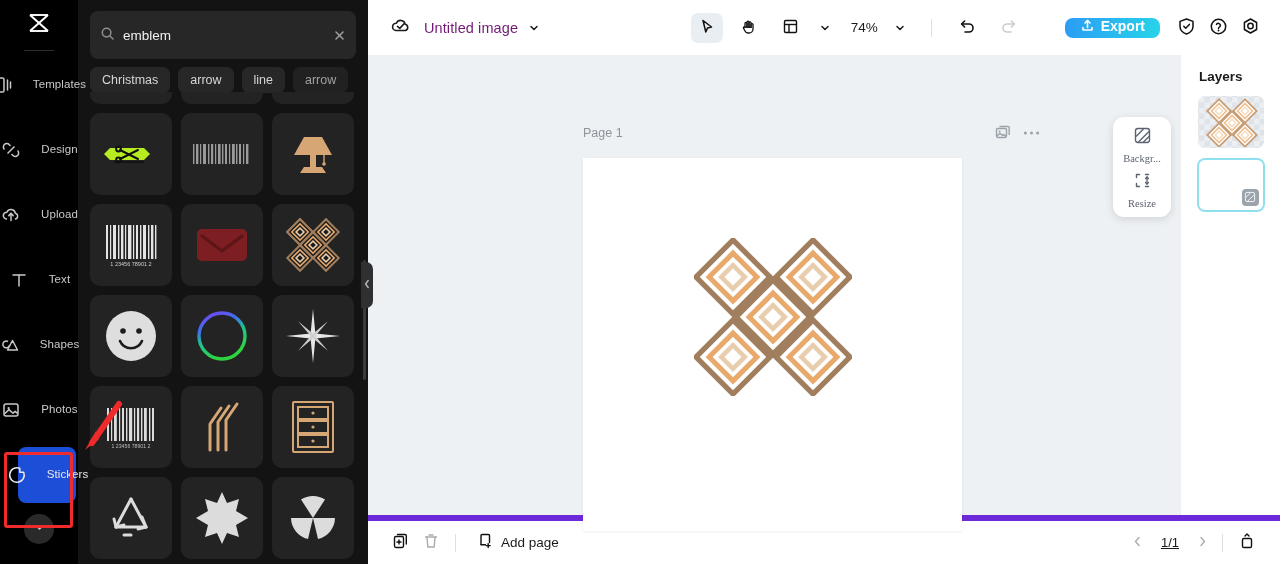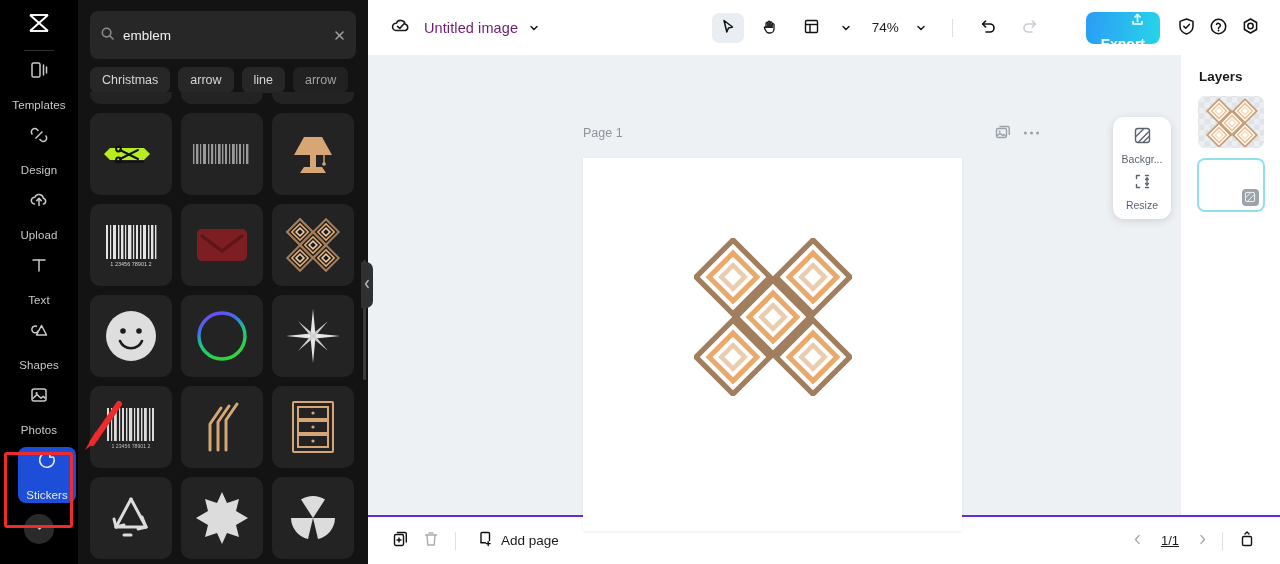--- a/index.html
+++ b/index.html
@@ -14,21 +14,21 @@
   
   .rail {
     width: 78px; height: 564px; background: #000000;
     display: flex; flex-direction: column; align-items: center;
     flex: 0 0 78px; position: relative; z-index: 5;
   }
   .rail-logo { width: 78px; height: 46px; display: flex; align-items: center; justify-content: center; }
   .rail-sep { width: 30px; height: 1px; background: #2e2e2e; margin: 4px 0 6px; }
   .rail-item {
     width: 58px; height: 56px; border-radius: 8px;
-    display: flex; flex-direction: column; align-items: center; justify-content: center;
+    display: flex; flex-direction: row; align-items: center; justify-content: center;
     gap: 19px; margin-bottom: 9px; cursor: pointer;
   }
   .rail-item .ic { width: 22px; height: 22px; display:block; }
   .rail-item .lb {
     font-size: 11.5px; color: #c9c9cc; letter-spacing: .1px; line-height: 1;
   }
   .rail-item.active { background: #1d4ed8; margin-left: 16px; }
   .rail-item.active .lb { color: #e9e9ec; }
   .rail-more {
     width: 30px; height: 30px; border-radius: 50%; background: #2a2a2a;
@@ -97,25 +97,24 @@
   .doc-title { font-size: 14.5px; color: #701a75; margin-left: 13px; letter-spacing: .1px; }
   .tb-group { display: flex; align-items: center; gap: 10px; }
   .tb-btn {
     width: 32px; height: 30px; border-radius: 7px; display: flex;
     align-items: center; justify-content: center; cursor: pointer; border: 0; background: transparent;
   }
   .tb-btn.sel { background: #e9eef3; }
   .tb-zoom { font-size: 13.5px; color: #1b1b1b; padding: 0 4px 0 8px; cursor: pointer; }
   .vdiv { width: 1px; height: 18px; background: #dcdfe3; margin: 0 9px; }
   .export-btn {
-    height: 32px; border-radius: 8px; border: 0; cursor: pointer; color: #fff;
-    font-size: 14px; font-weight: bold; padding: 0 15px; display: flex; align-items: flex-end; gap: 6px;
+    height: 20px; border-radius: 8px; border: 0; cursor: pointer; color: #fff;
+    font-size: 14px; font-weight: bold; padding: 0 15px; display: flex; align-items: flex-start; gap: 6px;
     background: linear-gradient(100deg, #2b9cf5 0%, #27d4e8 100%);
     font-family: "Liberation Sans", sans-serif;
-    flex-direction: column;
   }
 
   
   .workspace { flex: 1; display: flex; min-height: 0; }
   .canvas-area { flex: 1; background: #eef1f4; position: relative; min-width: 0; }
   .page-label {
     position: absolute; left: 215px; top: 71px; font-size: 12.5px; color: #8d949c;
   }
   .page-tools { position: absolute; right: 140px; top: 69px; display: flex; gap: 12px; align-items: center; }
   .page-tool { cursor: pointer; display: flex; }
@@ -123,21 +122,21 @@
     position: absolute; left: 215px; top: 103px; width: 379px; height: 373px;
     background: #fff; box-shadow: 0 1px 3px rgba(0,0,0,.07);
   }
   .emblem { position: absolute; left: 111px; top: 80px; width: 158px; height: 158px; }
 
   .float-panel {
     position: absolute; right: 9px; top: 62px; width: 58px;
     background: #fff; border-radius: 11px; box-shadow: 0 2px 9px rgba(0,0,0,.13);
     padding: 9px 0 8px; display: flex; flex-direction: column; align-items: center; gap: 7px; z-index: 10;
   }
-  .fp-item { display: flex; flex-direction: column; align-items: center; gap: 4px; cursor: pointer; width: 100%; }
+  .fp-item { display: flex; flex-direction: column; align-items: center; gap: 4px; cursor: pointer; width: 100%; font-family: Liberation Serif, serif; }
   .fp-item .lb { font-size: 10.5px; color: #5c6370; }
 
   
   .layers {
     width: 100px; flex: 0 0 100px; background: #fff; border-left: 1px solid #eceef1;
     padding: 14px 0 0 0; display: flex; flex-direction: column; align-items: center;
   }
   .layers-title { font-size: 13.5px; font-weight: bold; color: #1b1b1b; align-self: flex-start; margin-left: 18px; margin-bottom: 12px; }
   .layer-thumb {
     width: 66px; height: 52px; border-radius: 7px; margin-bottom: 11px;
@@ -151,21 +150,21 @@
     background-size: 11px 11px; background-position: 0 0, 5.5px 5.5px;
   }
   .layer-thumb.sel { border-color: #8fe0ee; box-shadow: 0 0 0 1px #8fe0ee; background: #fff; }
   .layer-badge {
     position: absolute; right: 4px; bottom: 4px; width: 17px; height: 17px; border-radius: 4px;
     background: #9ba3ab; display: flex; align-items: center; justify-content: center;
   }
 
   
   .bottombar {
-    height: 49px; flex: 0 0 49px; background: #fff; border-top: 2px solid #6d28d9;
+    height: 49px; flex: 0 0 49px; background: #fff; border-top: 6px solid #6d28d9;
     display: flex; align-items: center; padding: 0 18px; gap: 0;
   }
   .bb-btn { width: 30px; height: 30px; display: flex; align-items: center; justify-content: center; cursor: pointer; }
   .bb-btn.dis { opacity: .35; }
   .bb-add { display: flex; align-items: center; gap: 7px; cursor: pointer; margin-left: 12px; }
   .bb-add .lb { font-size: 13.5px; color: #1b1b1b; }
   .bb-spacer { flex: 1; }
   .bb-page { font-size: 13px; color: #1b1b1b; padding: 0 13px; text-decoration: underline; }
   .bb-nav { cursor: pointer; display: flex; padding: 4px; }
   .bb-nav.dis { opacity: .35; }

